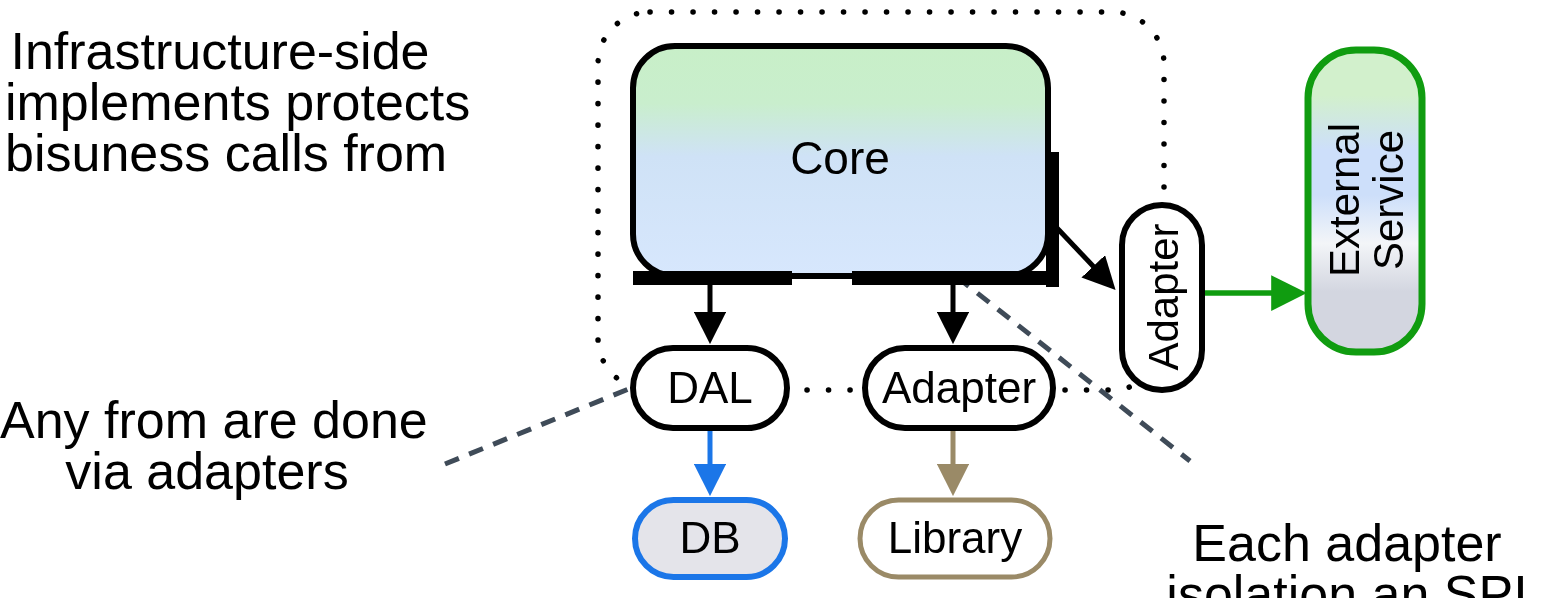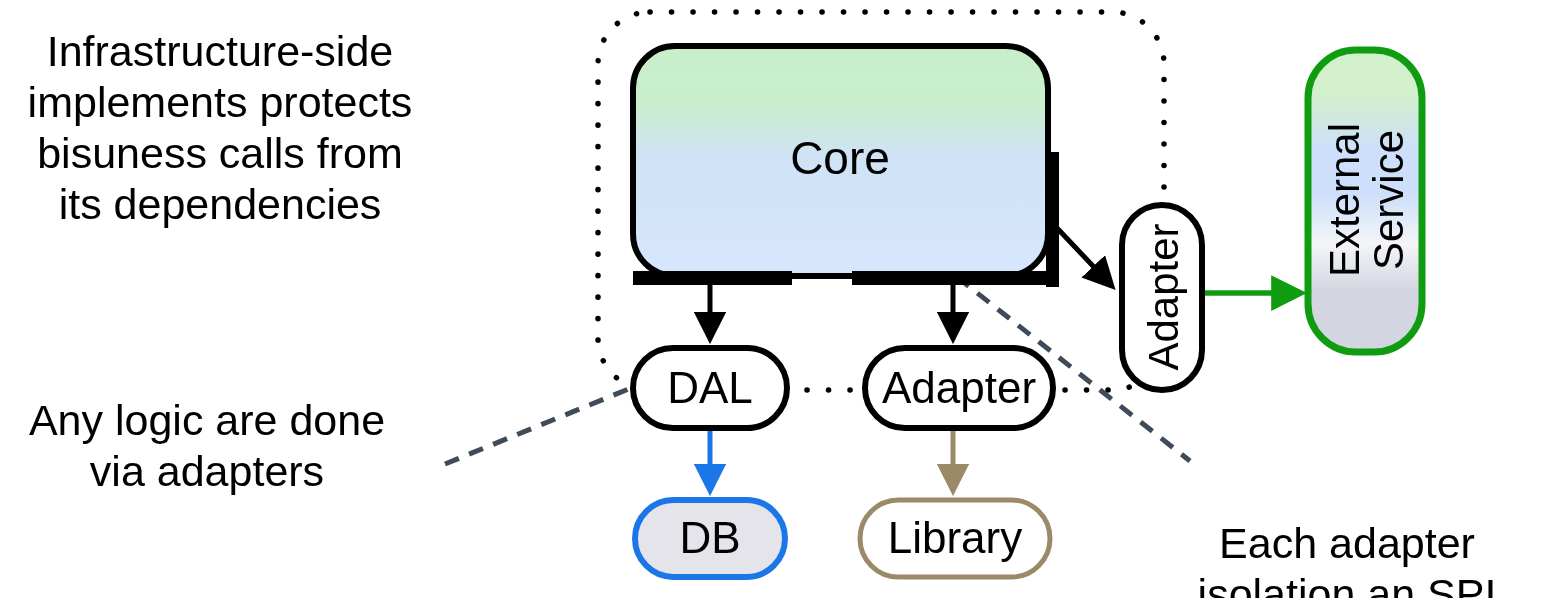--- a/index.html
+++ b/index.html
@@ -8,21 +8,21 @@
     width:1564px;height:598px;
     background:#ffffff;
     font-family:"Liberation Sans", sans-serif;
     overflow:hidden;
   }
   .canvas svg{position:absolute;left:0;top:0;}
   .note{
     position:absolute;
     text-align:center;
     color:#000;
-    font-size:43px;
+    font-size:52px;
     line-height:51px;
     white-space:nowrap;
   }
   .note .it{}
   svg text{fill:#000;}
   .lbl{font-size:44px;}
   .lbl-core{font-size:46px;}
   .lbl-vert{font-size:42px;}
 </style>
 </head>
@@ -98,25 +98,24 @@
 
     <rect x="1308" y="50" width="114" height="302" rx="48" fill="url(#extGrad)" stroke="#109c10" stroke-width="7"></rect>
     <text transform="translate(1359,200) rotate(-90)" text-anchor="middle" class="lbl-vert">External</text>
     <text transform="translate(1403,200) rotate(-90)" text-anchor="middle" class="lbl-vert">Service</text>
   </svg>
 
   <div class="note" style="left:5px;top:26px;width:430px;">
     <div>Infrastructure-side</div>
     <div>implements protects</div>
     <div>bisuness calls from</div>
-    <div>its dependencies</div>
   </div>
 
   <div class="note" style="left:0px;top:395px;width:414px;">
-    <div>Any logic are done</div>
+    <div>Any from are done</div>
     <div><span>via </span><span class="it">adapters</span></div>
   </div>
 
   <div class="note" style="left:1130px;top:470px;width:434px;margin-top:48px;">
     <div><span>Each </span><span class="it">adapter</span></div>
     <div>isolation an SPI</div>
   </div>
 
 </div>
 

